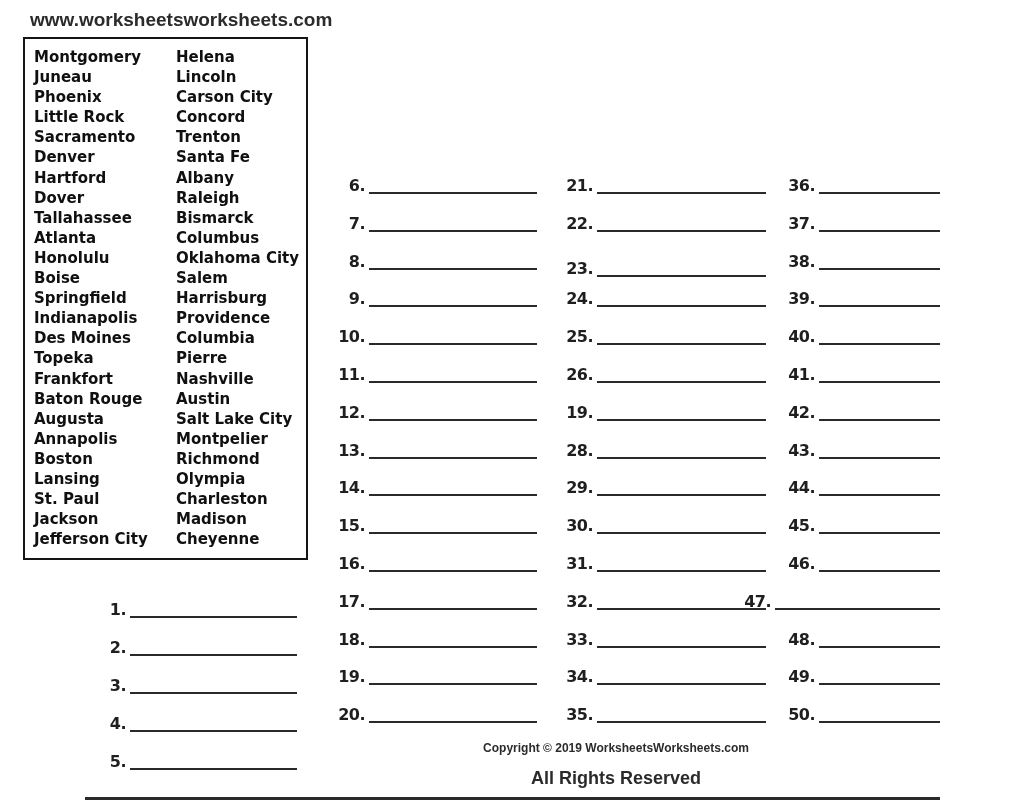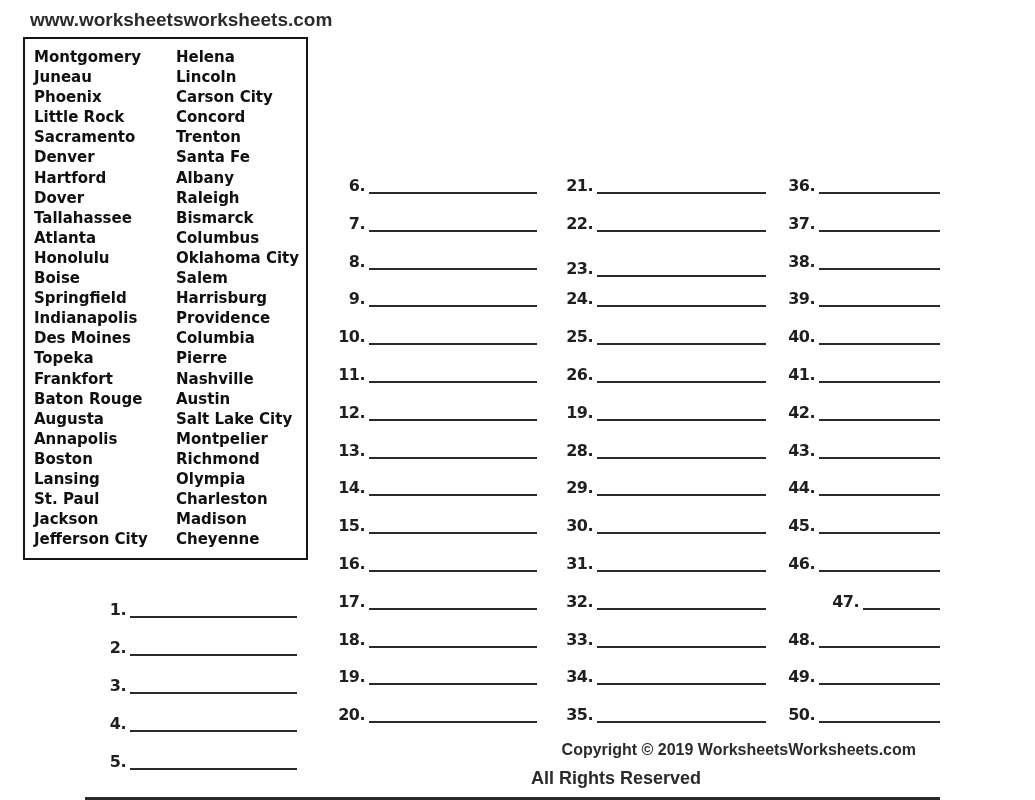--- a/index.html
+++ b/index.html
@@ -30,22 +30,22 @@
     position:absolute; left:350px; top:76px; width:620px; text-align:center;
     font-size:28px; line-height:33px; color:#141414;
   }
   .blank-row { position:absolute; height:24px; }
   .blank-num {
     position:absolute; bottom:1px; text-align:right;
     font-size:16px; color:#1f1f1f; letter-spacing:-0.5px;
   }
   .blank-rule { position:absolute; bottom:2px; height:0; border-bottom:2.2px solid #2a2a2a; }
   .footer-copy {
-    position:absolute; left:316px; top:741px; width:600px; text-align:right;
-    font-family:"Liberation Sans", sans-serif; font-size:16px; color:#2b2b2b;
+    position:absolute; left:316px; top:741px; width:600px; text-align:center;
+    font-family:"Liberation Sans", sans-serif; font-size:12px; color:#2b2b2b;
   }
   .footer-rights {
     position:absolute; left:316px; top:768px; width:600px; text-align:center;
     font-family:"Liberation Sans", sans-serif; font-size:18px; color:#2b2b2b;
   }
   .scan-edge { position:absolute; left:85px; right:0; bottom:0; height:3px; background:#2a2a2a; }
 </style>
 </head>
 <body>
 
@@ -296,21 +296,21 @@
         <span class="blank-rule" style="left: 39px; width: 167px;"></span>
       </div>
       <div class="blank-row" style="left: 780px; top: 512.2px; width: 206px;">
         <span class="blank-num" style="left: 0px; width: 35px;">45.</span>
         <span class="blank-rule" style="left: 39px; width: 167px;"></span>
       </div>
       <div class="blank-row" style="left: 780px; top: 550px; width: 206px;">
         <span class="blank-num" style="left: 0px; width: 35px;">46.</span>
         <span class="blank-rule" style="left: 39px; width: 167px;"></span>
       </div>
-      <div class="blank-row" style="left: 824px; top: 587.8px; width: 206px;">
+      <div class="blank-row" style="left: 736px; top: 587.8px; width: 206px;">
         <span class="blank-num" style="left: 0px; width: 35px;">47.</span>
         <span class="blank-rule" style="left: 39px; width: 167px;"></span>
       </div>
       <div class="blank-row" style="left: 780px; top: 625.6px; width: 206px;">
         <span class="blank-num" style="left: 0px; width: 35px;">48.</span>
         <span class="blank-rule" style="left: 39px; width: 167px;"></span>
       </div>
       <div class="blank-row" style="left: 780px; top: 663.4px; width: 206px;">
         <span class="blank-num" style="left: 0px; width: 35px;">49.</span>
         <span class="blank-rule" style="left: 39px; width: 167px;"></span>

